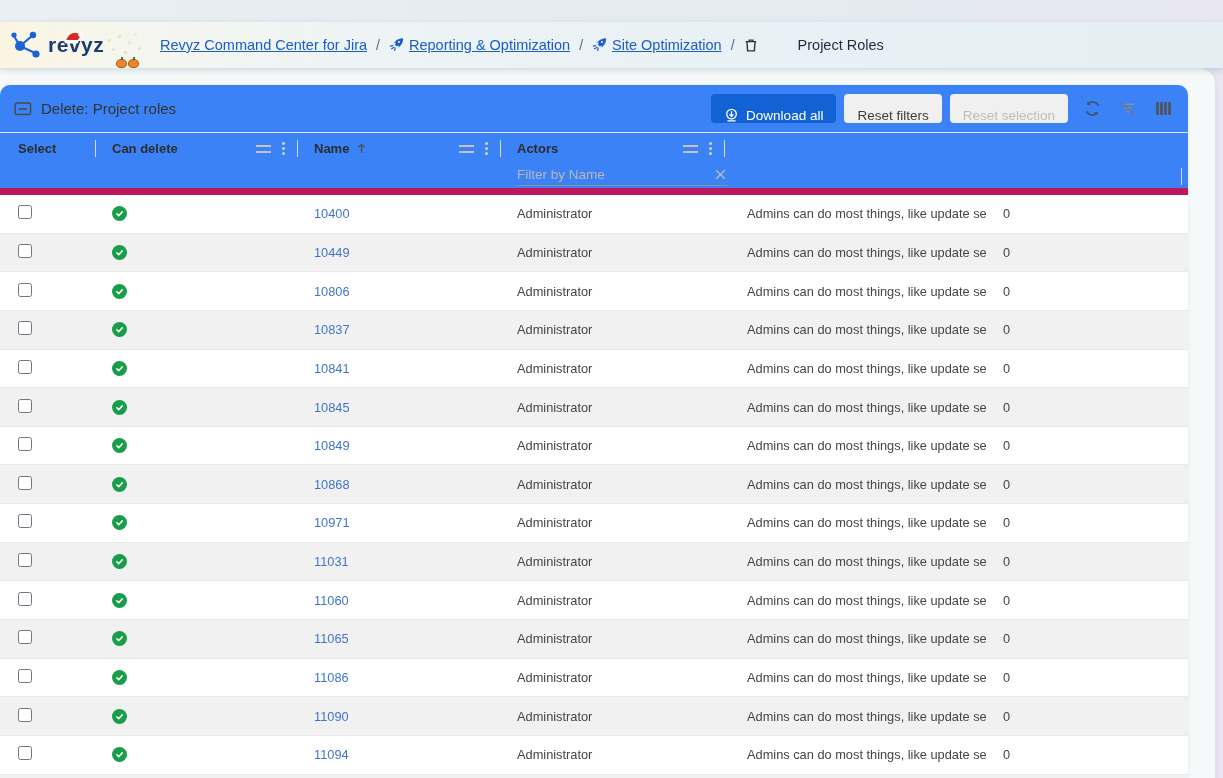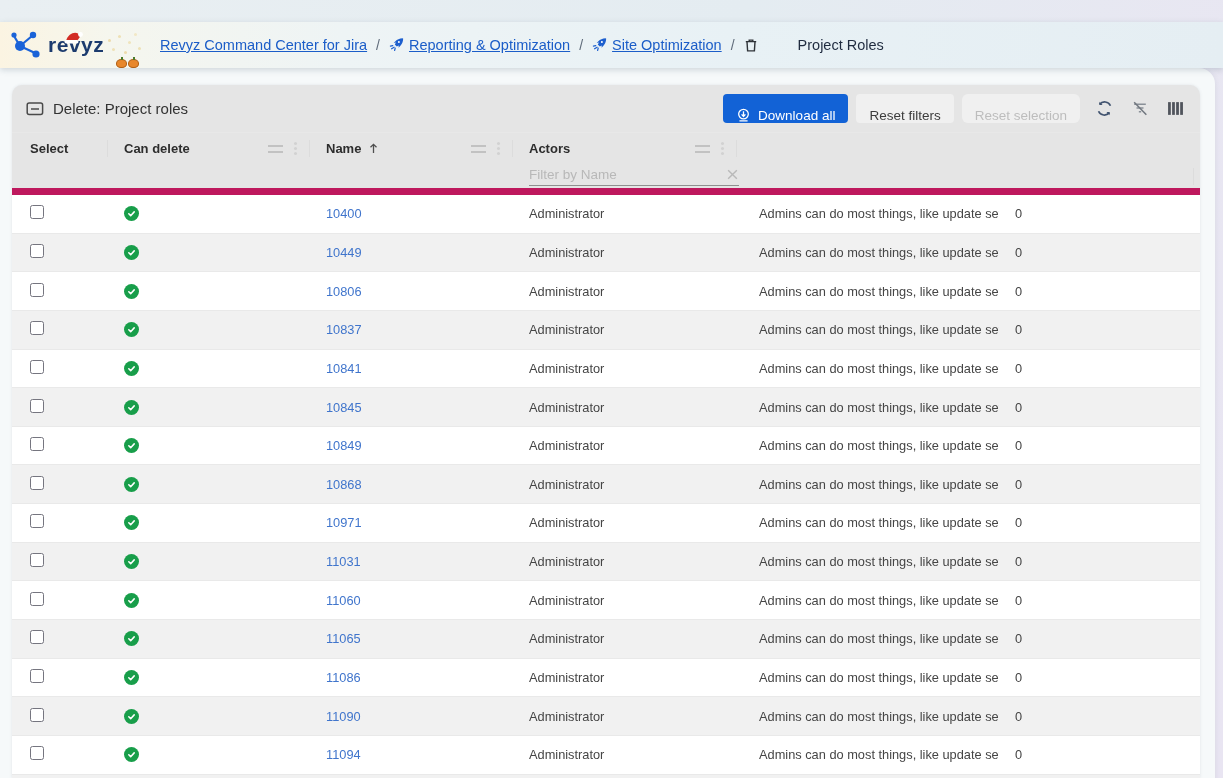--- a/index.html
+++ b/index.html
@@ -29,32 +29,32 @@
   .hat{ position:absolute; left:62px; top:1px; }
   .breadcrumb{ display:flex; align-items:center; gap:9px; margin-left:8px; font-size:14.5px; white-space:nowrap;}
   .crumb{ display:flex; align-items:flex-start; gap:5px; text-decoration:none; cursor:pointer;}
   .crumb .lbl{ color:#1b5dc8; text-decoration:underline; }
   .crumb-sep{ color:#5f6b7a; font-size:14px;}
   .crumb-current{ display:flex; align-items:center; gap:6px; cursor:default;}
   .crumb-current .lbl-current{ color:#1f2b3f; font-weight:normal; font-size:14.5px;padding-left:34px;}
   
   .outer-panel{ position:absolute; top:68px; left:-18px; right:8px; bottom:-20px;
     background:#f6f9fa; border-radius:16px; box-shadow:0 1px 5px rgba(80,95,115,.12); }
-  .card{ position:absolute; top:85px; left:12px; width:1188px; bottom:0; background:#e5e5e5;
+  .card{ position:absolute; top:85px; left:0; width:1188px; bottom:0; background:#3b82f6;
     border-radius:10px 10px 0 0; box-shadow:0 0 3px rgba(100,110,130,.15); overflow:hidden;}
   
   .toolbar{ height:48px; display:flex; align-items:center; padding:0 14px; border-bottom:1px solid #e8e8e8;}
   .title-wrap{ display:flex; align-items:center; gap:9px;}
   .title{ font-size:15px; color:#333;}
   .toolbar-right{ margin-left:auto; display:flex; align-items:center; gap:8px;}
   .btn{ height:29px; border:none; border-radius:4px; font-size:13.5px; padding:0 13px; cursor:pointer;
     font-family:"Liberation Sans",sans-serif; display:flex; align-items:flex-end; gap:7px;}
   .btn-primary{ background:#1262d6; color:#fff;}
   .btn-default{ background:#f0f0f0; color:#3c3c3c;}
-  .btn-disabled{ background:#f0f0f0; color:#bdbdbd; cursor:default;border-radius:6px;}
+  .btn-disabled{ background:#f0f0f0; color:#bdbdbd; cursor:default;}
   .icon-btn{ background:none; border:none; cursor:pointer; padding:2px; margin-left:6px; display:flex; align-items:center;}
   
   .grid-row{ display:grid; grid-template-columns:96px 202px 203px 230px 256px 1fr; align-items:center;}
   .thead{ height:31px; }
   .th{ display:flex; align-items:center; height:100%; padding-left:16px; font-size:13px; font-weight:bold; color:#2d2d2d; position:relative;}
   .th:first-child{ padding-left:18px;}
   .th .spacer{ flex:1;}
   .col-divider{ width:1px; height:17px; background:#dcdcdc; margin-left:8px;}
   .eq-icon{ width:15px; height:8px; border-top:2px solid #c2c2c2; border-bottom:2px solid #c2c2c2; margin-right:7px; cursor:pointer;}
   .dots-icon{ width:3px; height:3px; border-radius:50%; background:#d2d2d2;

